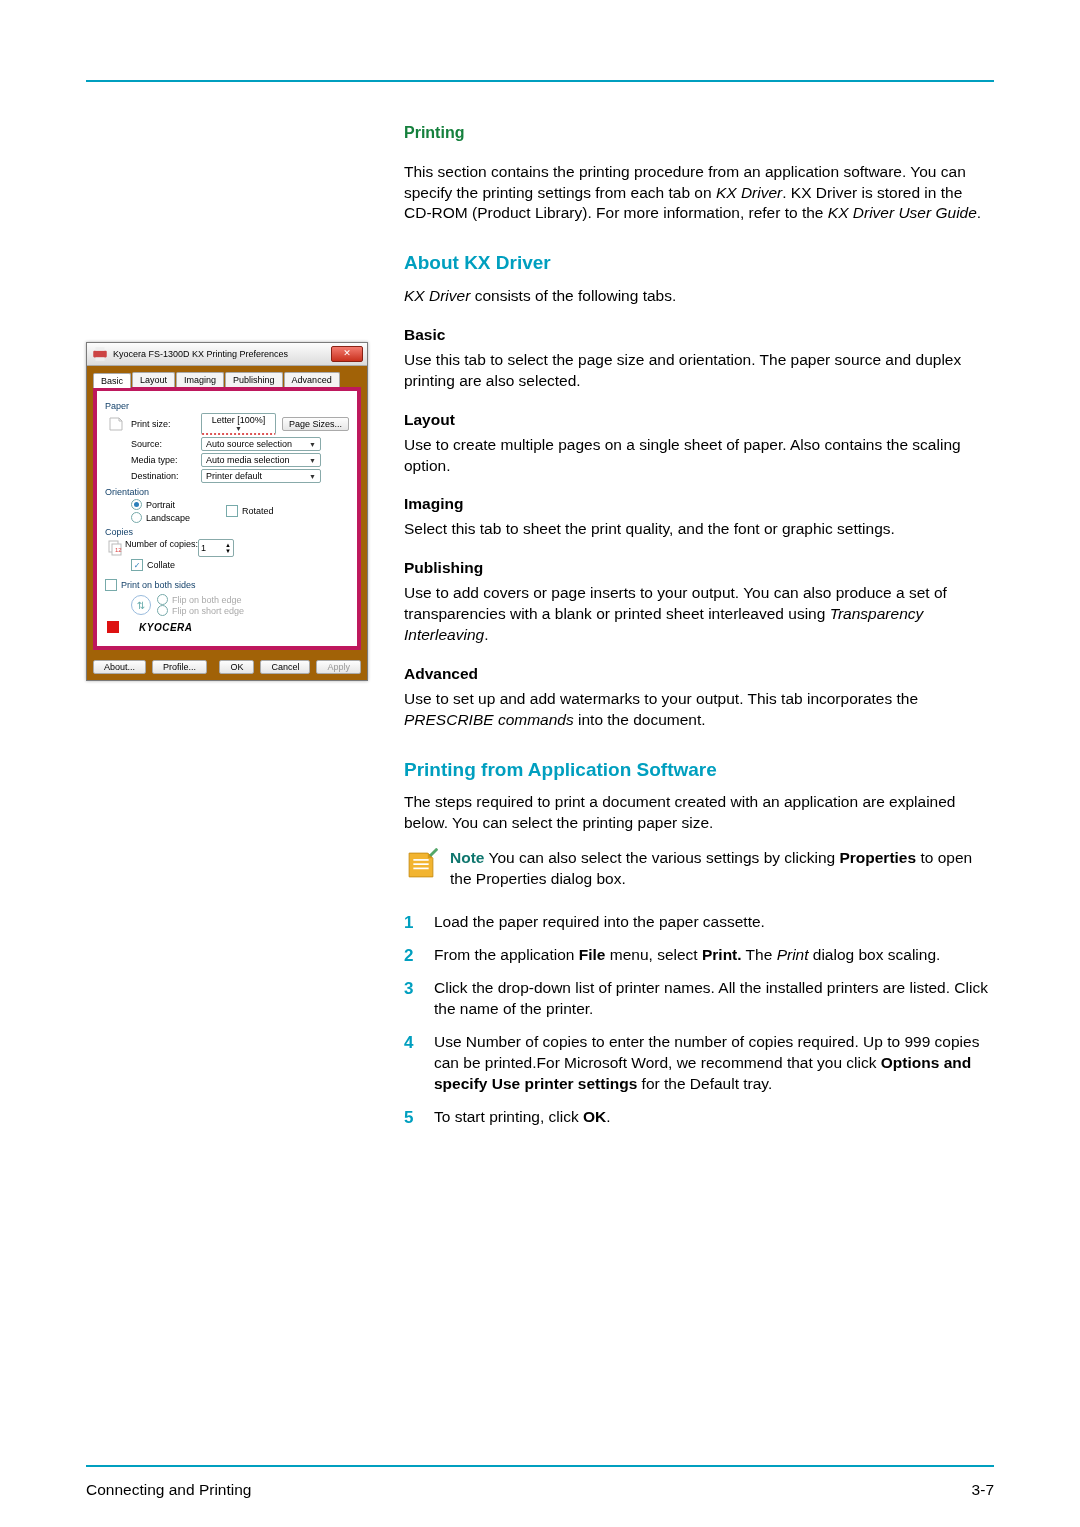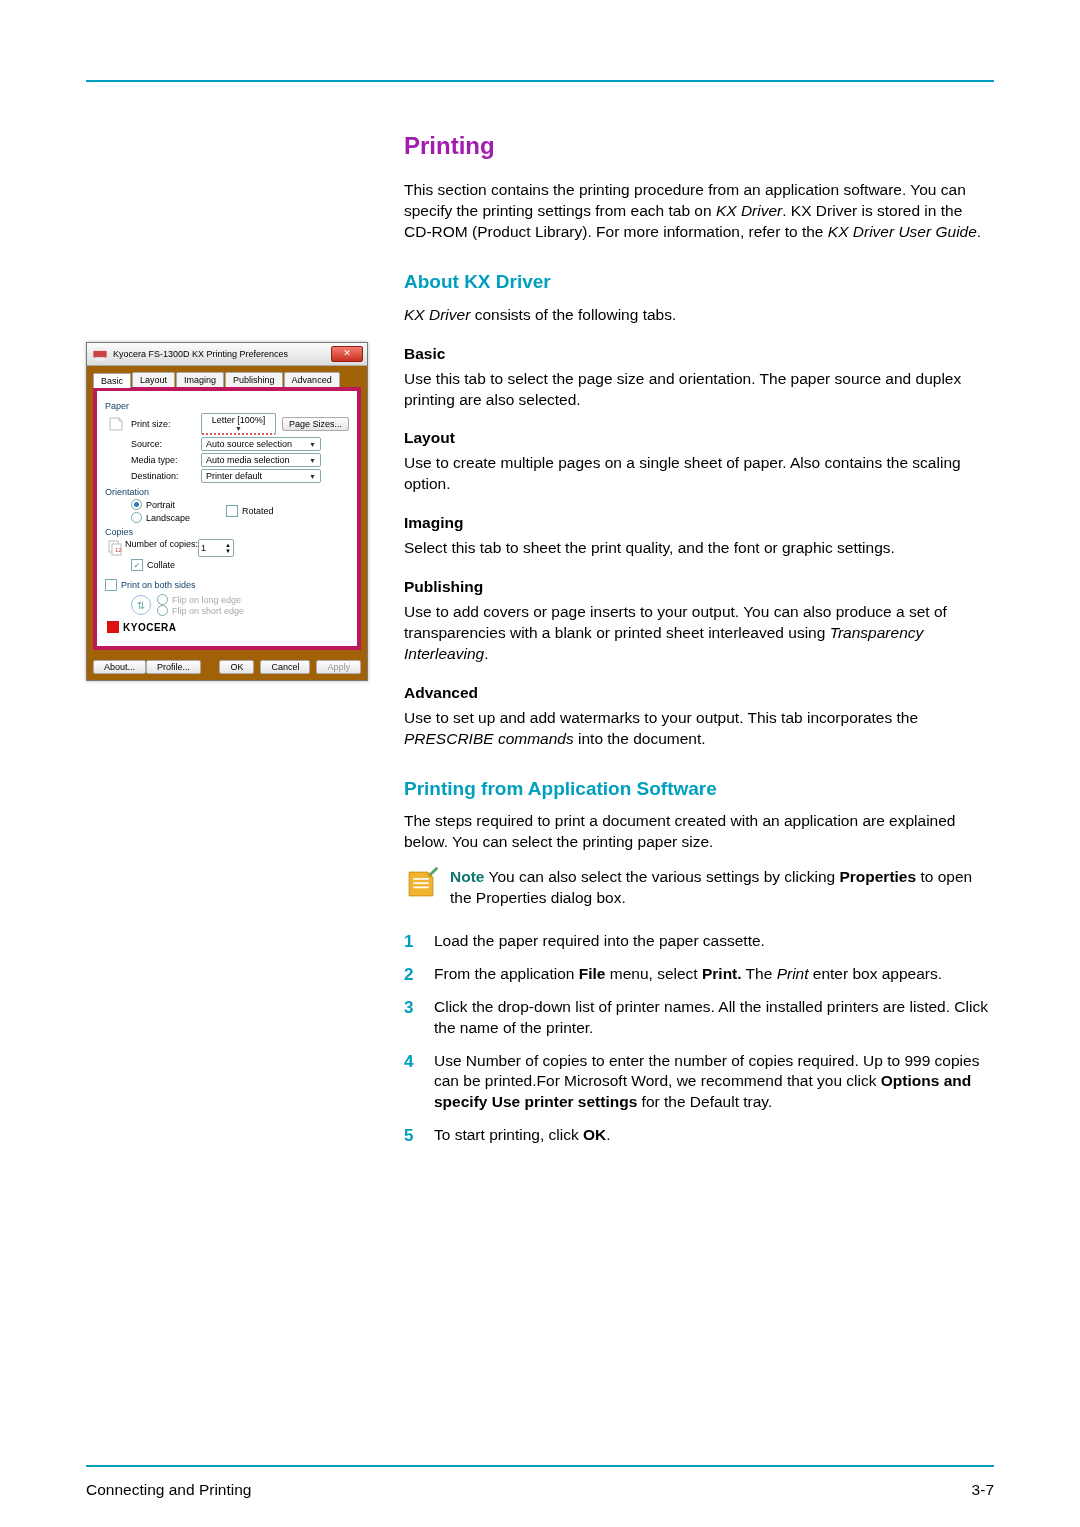--- a/index.html
+++ b/index.html
@@ -28,23 +28,23 @@
     width: 290px;
     flex-shrink: 0;
     padding-top: 220px;
   }
   .rightcol {
     flex: 1;
     font-size: 15.5px;
     line-height: 1.35;
   }
   h1.printing {
-    color: #a21caf;
-    font-size: 24px;
-    margin: 8px 0 18px 0;
+    color: #15803d;
+    font-size: 16px;
+    margin: 0 0 18px 0;
     font-weight: bold;
   }
   h2.subsect {
     color: #009fbf;
     font-size: 19px;
     margin: 26px 0 10px 0;
     font-weight: bold;
   }
   h3.tabname {
     font-size: 15.5px;
@@ -166,31 +166,32 @@
   .chkbox { width:10px; height:10px; border:1px solid #7aa; background:#fff; display:inline-flex; align-items:center; justify-content:center; font-size:8px; color:#2a7fba; }
   .radio { width:9px; height:9px; border:1px solid #7aa; border-radius:50%; display:inline-block; position:relative; }
   .radio.on::after { content:""; width:5px; height:5px; background:#2a7fba; border-radius:50%; position:absolute; top:1.5px; left:1.5px; }
   .duplex-icon {
     width: 18px; height: 18px;
     border: 1px solid #9bd; border-radius: 50%;
     display: inline-flex; align-items:center; justify-content:center;
     color:#6aa; font-size:10px;
   }
   .logo-strip {
-    display:flex; align-items:center; gap:4px;
+    display:flex; align-items:center; gap:20px;
     padding: 5px 0 3px 2px;
+    font-style: italic;
   }
   .klogo-sq { width:12px; height:12px; background:#d11; }
   .klogo-txt { font-weight:bold; font-size:10px; letter-spacing:0.5px; }
   .dlg-buttons {
     display:flex; gap:6px;
     padding: 4px 6px 6px 6px;
     justify-content: space-between;
   }
-  .dlg-buttons .left { display:flex; }
+  .dlg-buttons .left { display:flex; gap:6px; }
   .dlg-buttons .right { display:flex; gap:6px; }
   .btn {
     padding: 1px 10px;
     border:1px solid #aaa; border-radius:2px;
     background: linear-gradient(#fdfdfd,#e6e6e6);
     font-size:9px;
   }
   .btn.disabled { color:#999; }
   .icon-svg { width:18px; }
   .foot-rule {
@@ -310,21 +311,21 @@
 
           <div class="chk" style="margin-top:8px;">
               <span class="chkbox"></span>
               <span style="color:#13416a;">Print on both sides</span>
             </div>
           <div style="padding-left:26px; display:flex; align-items:center; gap:6px; margin-top:3px;">
             <span class="duplex-icon">⇅</span>
             <div style="color:#aaa;">
               <div class="chk">
                   <span class="radio"></span>
-                  <span>Flip on long edge</span>
+                  <span>Flip on both edge</span>
                 </div>
               <div class="chk">
                   <span class="radio"></span>
                   <span>Flip on short edge</span>
                 </div>
             </div>
           </div>
 
           <div class="logo-strip">
             <span class="klogo-sq"></span>
@@ -381,21 +382,21 @@
           <line x1="11" y1="24" x2="29" y2="24" stroke="#fff" stroke-width="2"></line>
           <polygon points="30,8 38,0 40,2 32,10" fill="#5a6" stroke="#385" stroke-width="0.5"></polygon>
         </svg>
         <div class="note-text">
           <span class="note-word">Note</span><span>  You can also select the various settings by clicking </span><span class="bold">Properties</span><span> to open the Properties dialog box.</span>
         </div>
       </div>
 
       <ol class="steps">
         <li><span>Load the paper required into the paper cassette.</span></li>
-        <li><span>From the application </span><span class="bold">File</span><span> menu, select </span><span class="bold">Print.</span><span> The </span><span class="italic">Print</span><span> enter box appears.</span></li>
+        <li><span>From the application </span><span class="bold">File</span><span> menu, select </span><span class="bold">Print.</span><span> The </span><span class="italic">Print</span><span> dialog box scaling.</span></li>
         <li><span>Click the drop-down list of printer names. All the installed printers are listed. Click the name of the printer.</span></li>
         <li><span>Use Number of copies to enter the number of copies required. Up to 999 copies can be printed.For Microsoft Word, we recommend that you click </span><span class="bold">Options and specify Use printer settings</span><span> for the Default tray.</span></li>
         <li><span>To start printing, click </span><span class="bold">OK</span><span>.</span></li>
       </ol>
     </div>
   </div>
 
   <div class="foot-rule"></div>
   <div class="footer">
     <span>Connecting and Printing</span>

